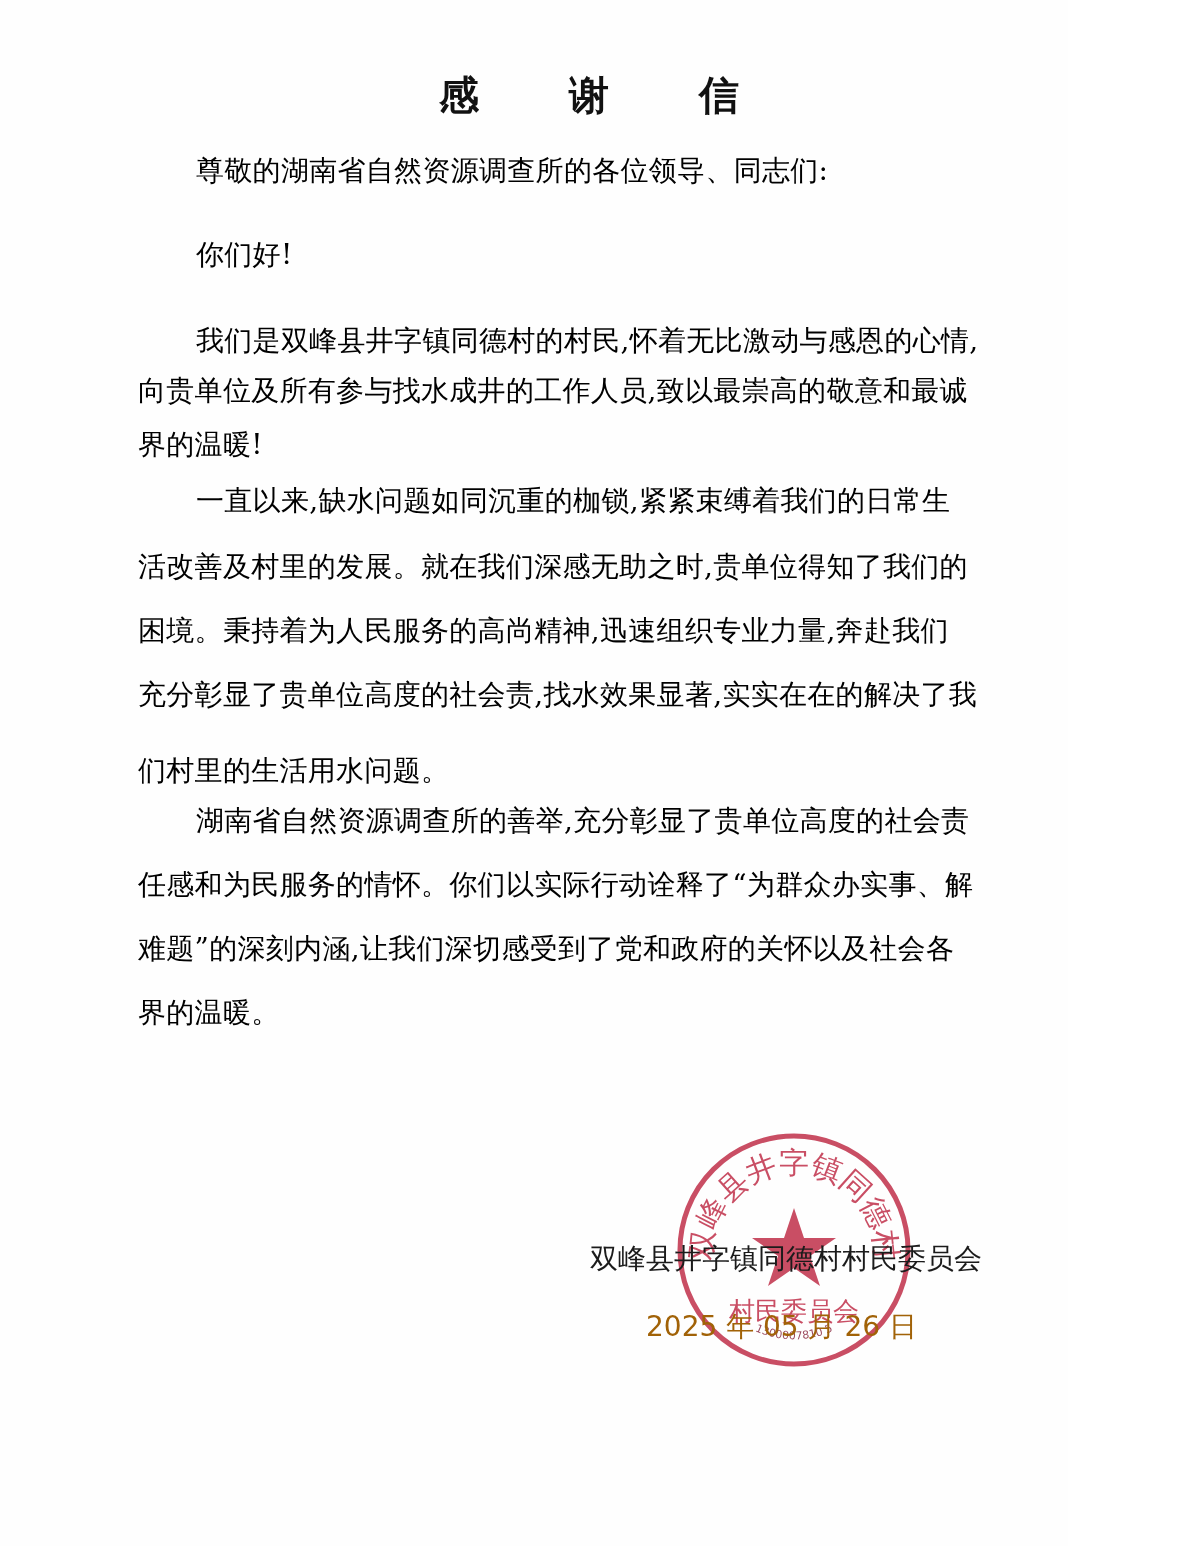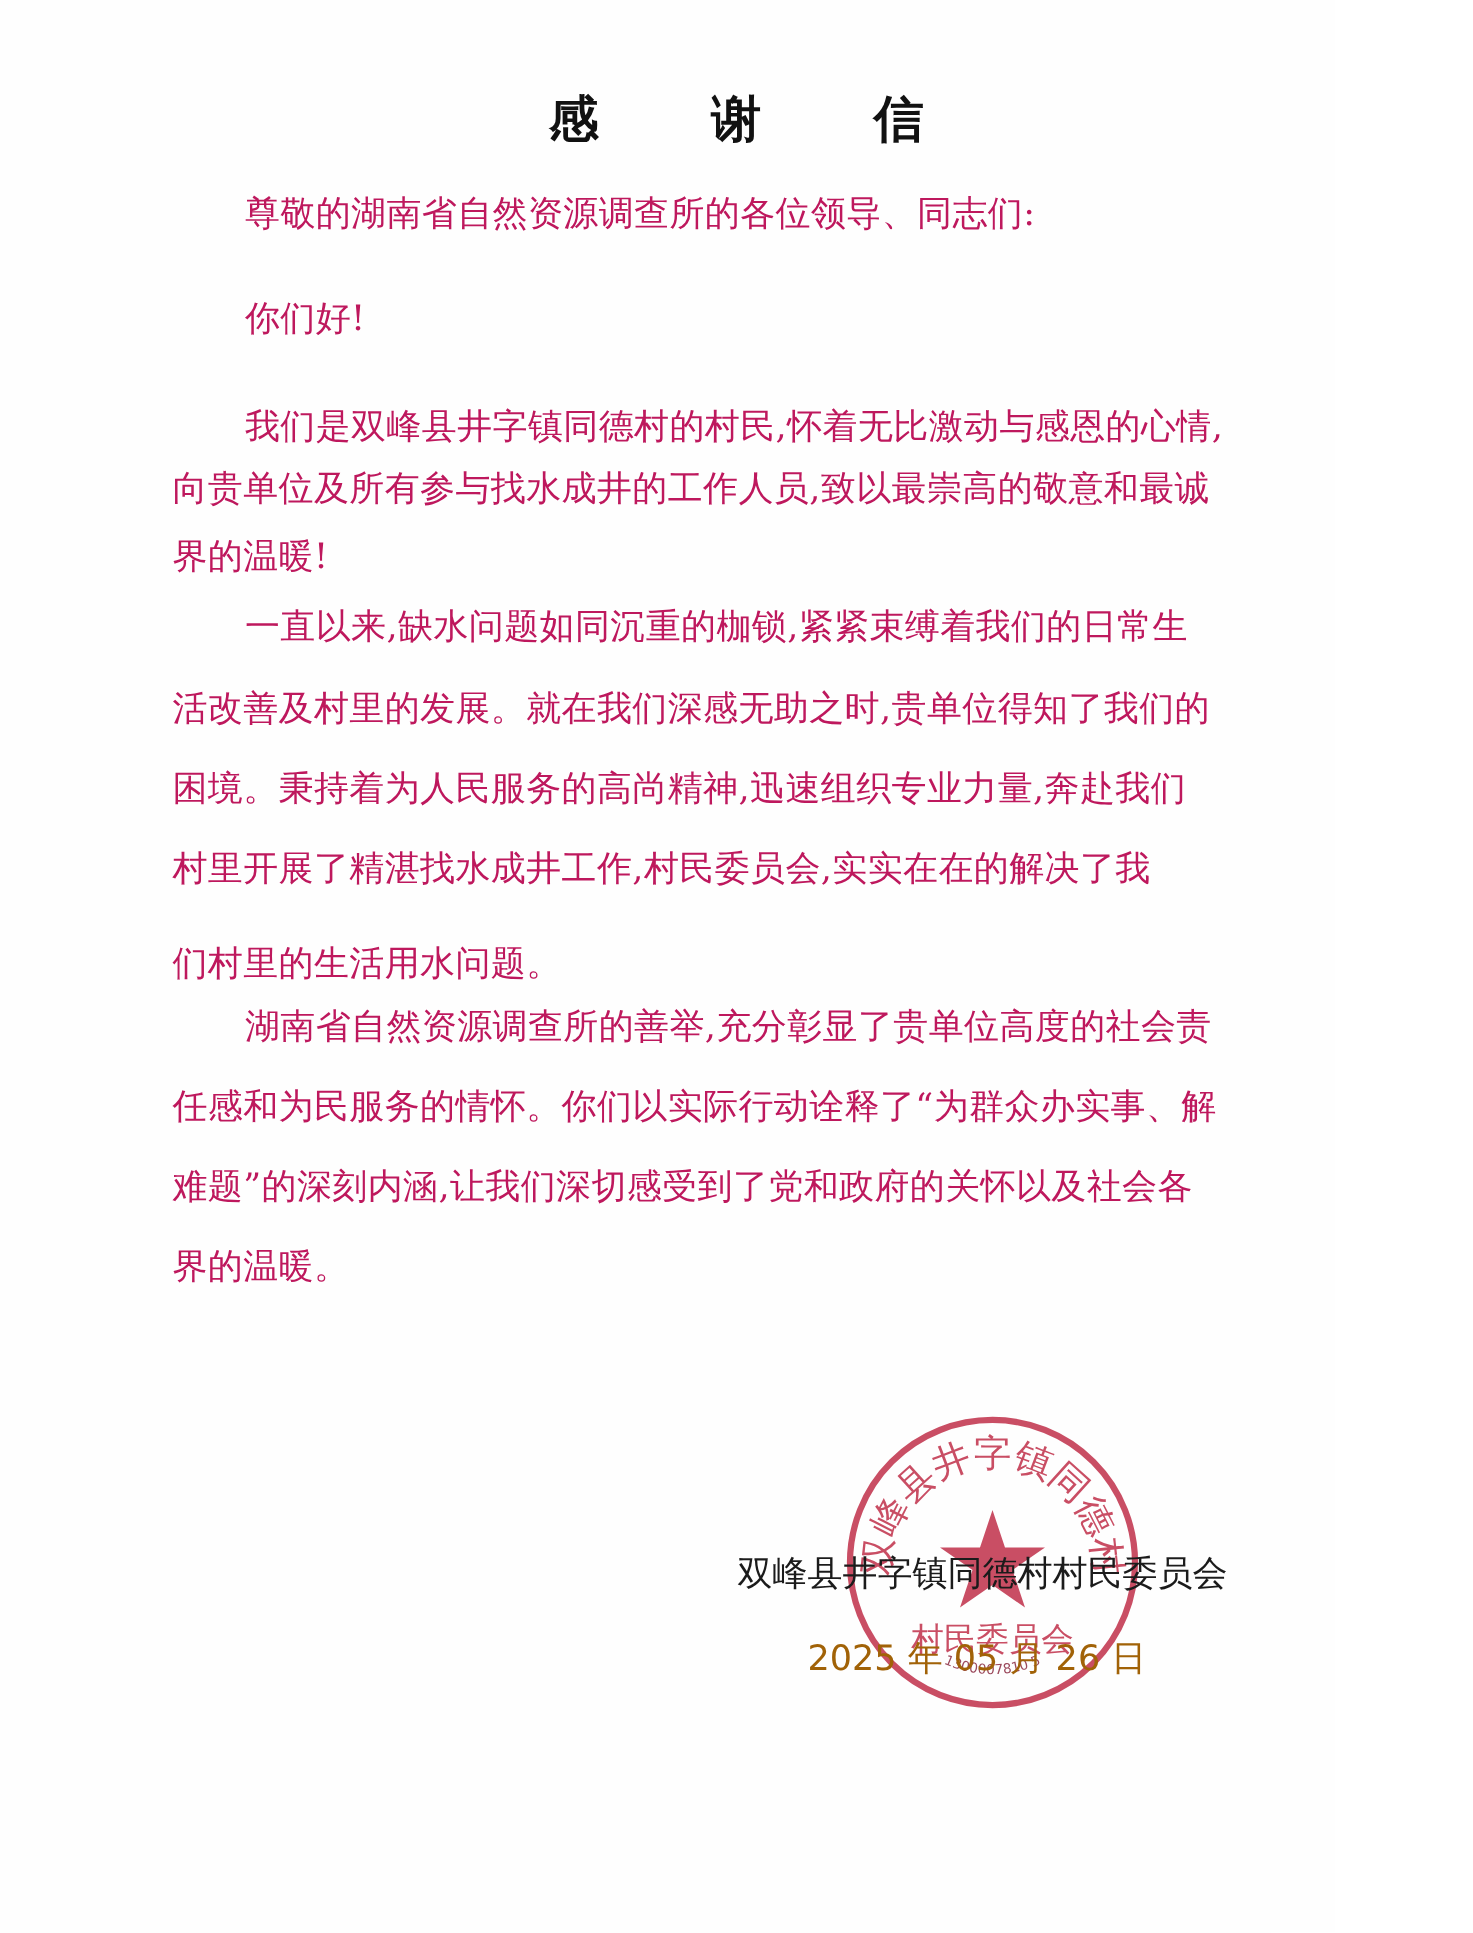--- a/index.html
+++ b/index.html
@@ -32,21 +32,21 @@
     font-weight: bold;
     letter-spacing: 38px;
     padding-left: 38px;
     box-sizing: border-box;
     color: #111;
   }
   .line {
     position: absolute;
     font-size: 28px;
     white-space: nowrap;
-    color: #be185d;
+    color: #000000;
     letter-spacing: 0.3px;
   }
   .sig {
     position: absolute;
     font-size: 28px;
     white-space: nowrap;
     color: #1b1b1b;
     z-index: 3;
   }
   .date {
@@ -77,21 +77,21 @@
   <div class="line" style="left:196px; top:152px;">尊敬的湖南省自然资源调查所的各位领导、同志们:</div>
   <div class="line" style="left:196px; top:236px;">你们好!</div>
 
   <div class="line" style="left:196px; top:322px;">我们是双峰县井字镇同德村的村民,怀着无比激动与感恩的心情,</div>
   <div class="line" style="left:138px; top:372px;">向贵单位及所有参与找水成井的工作人员,致以最崇高的敬意和最诚</div>
   <div class="line" style="left:138px; top:426px;">界的温暖!</div>
 
   <div class="line" style="left:196px; top:482px;">一直以来,缺水问题如同沉重的枷锁,紧紧束缚着我们的日常生</div>
   <div class="line" style="left:138px; top:548px;">活改善及村里的发展。就在我们深感无助之时,贵单位得知了我们的</div>
   <div class="line" style="left:138px; top:612px;">困境。秉持着为人民服务的高尚精神,迅速组织专业力量,奔赴我们</div>
-  <div class="line" style="left:138px; top:676px;">村里开展了精湛找水成井工作,村民委员会,实实在在的解决了我</div>
+  <div class="line" style="left:138px; top:676px;">充分彰显了贵单位高度的社会责,找水效果显著,实实在在的解决了我</div>
   <div class="line" style="left:138px; top:720px;margin-top:32px;">们村里的生活用水问题。</div>
 
   <div class="line" style="left:196px; top:802px;">湖南省自然资源调查所的善举,充分彰显了贵单位高度的社会责</div>
   <div class="line" style="left:138px; top:930px;">难题”的深刻内涵,让我们深切感受到了党和政府的关怀以及社会各</div>
   <div class="line" style="left:138px; top:866px;">任感和为民服务的情怀。你们以实际行动诠释了“为群众办实事、解</div>
   <div class="line" style="left:138px; top:994px;">界的温暖。</div>
 
   <svg class="seal" viewBox="0 0 240 240">
     <defs>
       <path id="sealArc" d="M 42 150 A 82 82 0 1 1 198 150" fill="none"></path>

